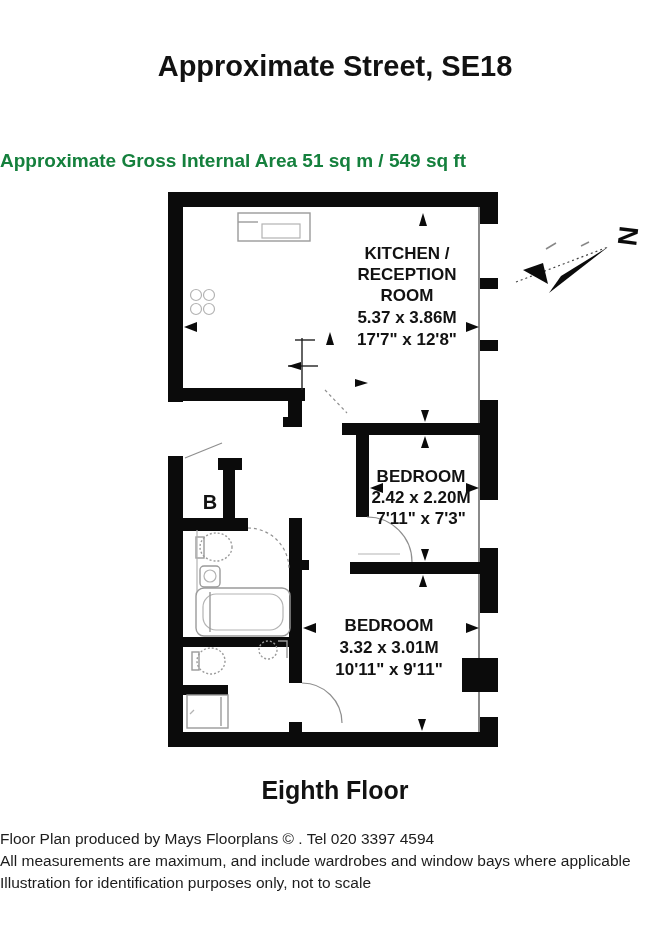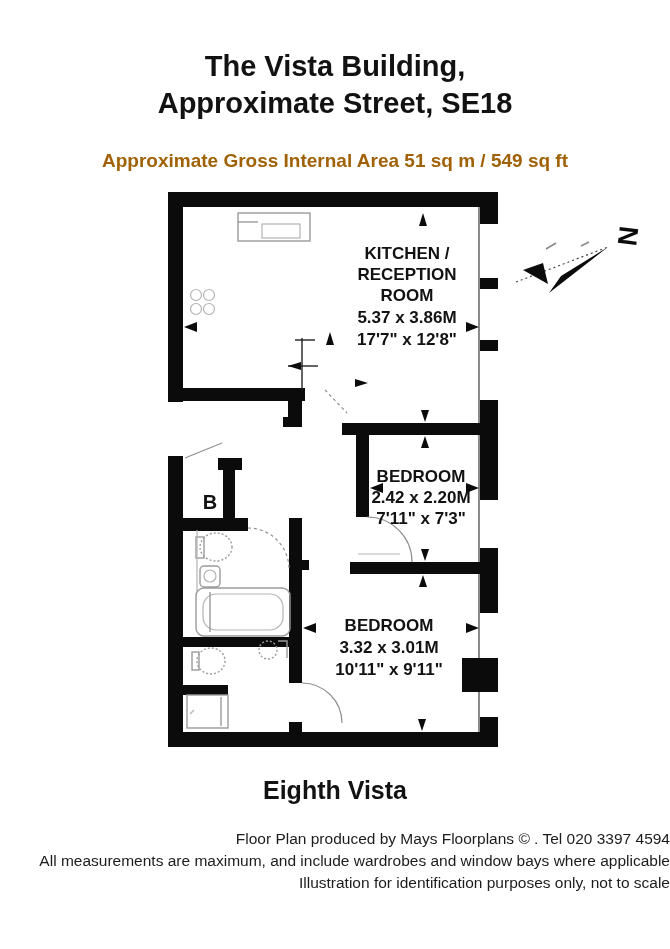--- a/index.html
+++ b/index.html
@@ -1,24 +1,24 @@
 <!DOCTYPE html>
 <html><head>
 <meta charset="utf-8">
 <style>
   html,body{margin:0;padding:0;background:#ffffff;}
   .page{position:relative;width:670px;height:949px;background:#ffffff;overflow:hidden;
         font-family:"Liberation Sans",sans-serif;color:#111;}
   .title{position:absolute;top:48px;left:0;width:670px;text-align:center;
          font-weight:bold;font-size:29px;line-height:37px;color:#121212;}
-  .subtitle{position:absolute;top:150px;left:0;width:670px;text-align:center;
-            font-weight:bold;font-size:19px;color:#a16207;}
+  .subtitle{position:absolute;top:150px;left:0;width:670px;
+            font-weight:bold;font-size:19px;color:#15803d;}
   .floor-label{position:absolute;top:776px;left:0;width:670px;text-align:center;
                font-weight:bold;font-size:25px;color:#121212;}
-  .footer{position:absolute;top:828px;left:0;width:670px;text-align:right;
+  .footer{position:absolute;top:828px;left:0;width:670px;text-align:left;
           font-size:15.5px;line-height:22px;color:#1c1c1c;}
   svg{position:absolute;left:0;top:0;}
   .wall{fill:#0b0b0b;stroke:none;}
   .winline{stroke:#8a8a8a;stroke-width:2;}
   .furn{stroke:#9b9b9b;stroke-width:1.4;fill:none;}
   .furnlight{stroke:#b3b3b3;stroke-width:1.2;fill:none;}
   .doorline{stroke:#8f8f8f;stroke-width:1.2;fill:none;}
   .dim{fill:#0b0b0b;}
   .dimline{stroke:#222;stroke-width:1.4;fill:none;}
   .rlabel{font-family:"Liberation Sans",sans-serif;font-weight:bold;font-size:17px;
@@ -30,21 +30,20 @@
   .compass-needle{fill:#0b0b0b;}
   .compass-line{stroke:#444;stroke-width:1.2;stroke-dasharray:2,3;fill:none;}
   .compass-tick{stroke:#888;stroke-width:1.5;}
 </style>
 </head>
 <body>
 
 <div class="page">
 
   <div class="title">
-    <div>The Vista Building,</div>
     <div>Approximate Street, SE18</div>
   </div>
 
   <div class="subtitle">Approximate Gross Internal Area 51 sq m /  549 sq ft</div>
 
   <svg width="670" height="780" viewBox="0 0 670 780">
 
     <line class="winline" x1="479" y1="207" x2="479" y2="732"></line>
 
     <g>
@@ -159,21 +158,21 @@
     <g>
       <line class="compass-line" x1="516" y1="282" x2="608" y2="247"></line>
       <polygon class="compass-needle" points="608,247 549,293 561,276"></polygon>
       <polygon class="compass-needle" points="523,270 548,284 543,263"></polygon>
       <line class="compass-tick" x1="546" y1="249" x2="556" y2="243"></line>
       <line class="compass-tick" x1="581" y1="246" x2="589" y2="242"></line>
       <text class="nlabel" x="630" y="243" transform="rotate(97 628 234)">N</text>
     </g>
   </svg>
 
-  <div class="floor-label">Eighth Vista</div>
+  <div class="floor-label">Eighth Floor</div>
 
   <div class="footer">
     <div>Floor Plan produced by Mays Floorplans © . Tel 020 3397 4594</div>
     <div>All measurements are maximum, and include wardrobes and window bays where applicable</div>
     <div>Illustration for identification purposes only, not to scale</div>
   </div>
 
 </div>
 
 </body></html>

